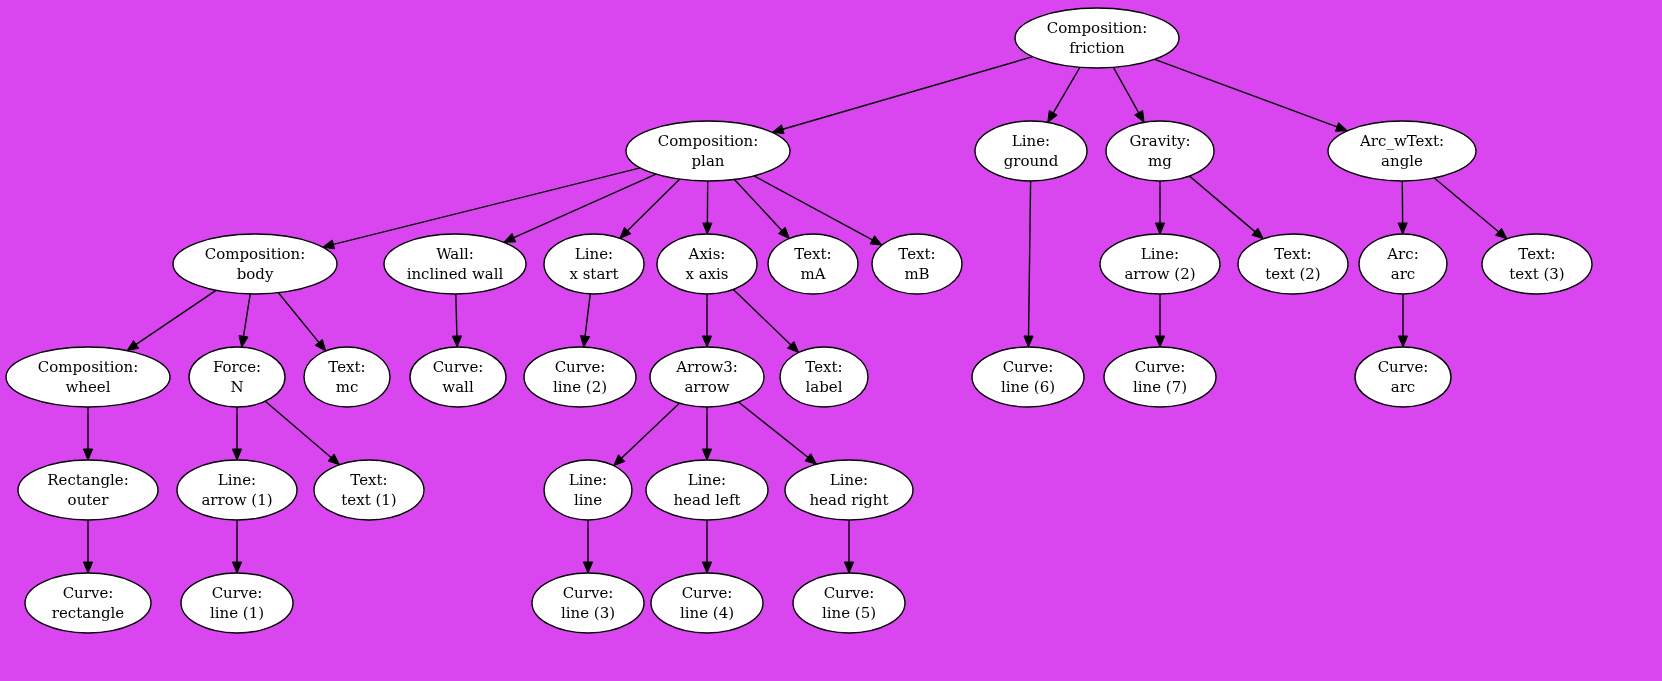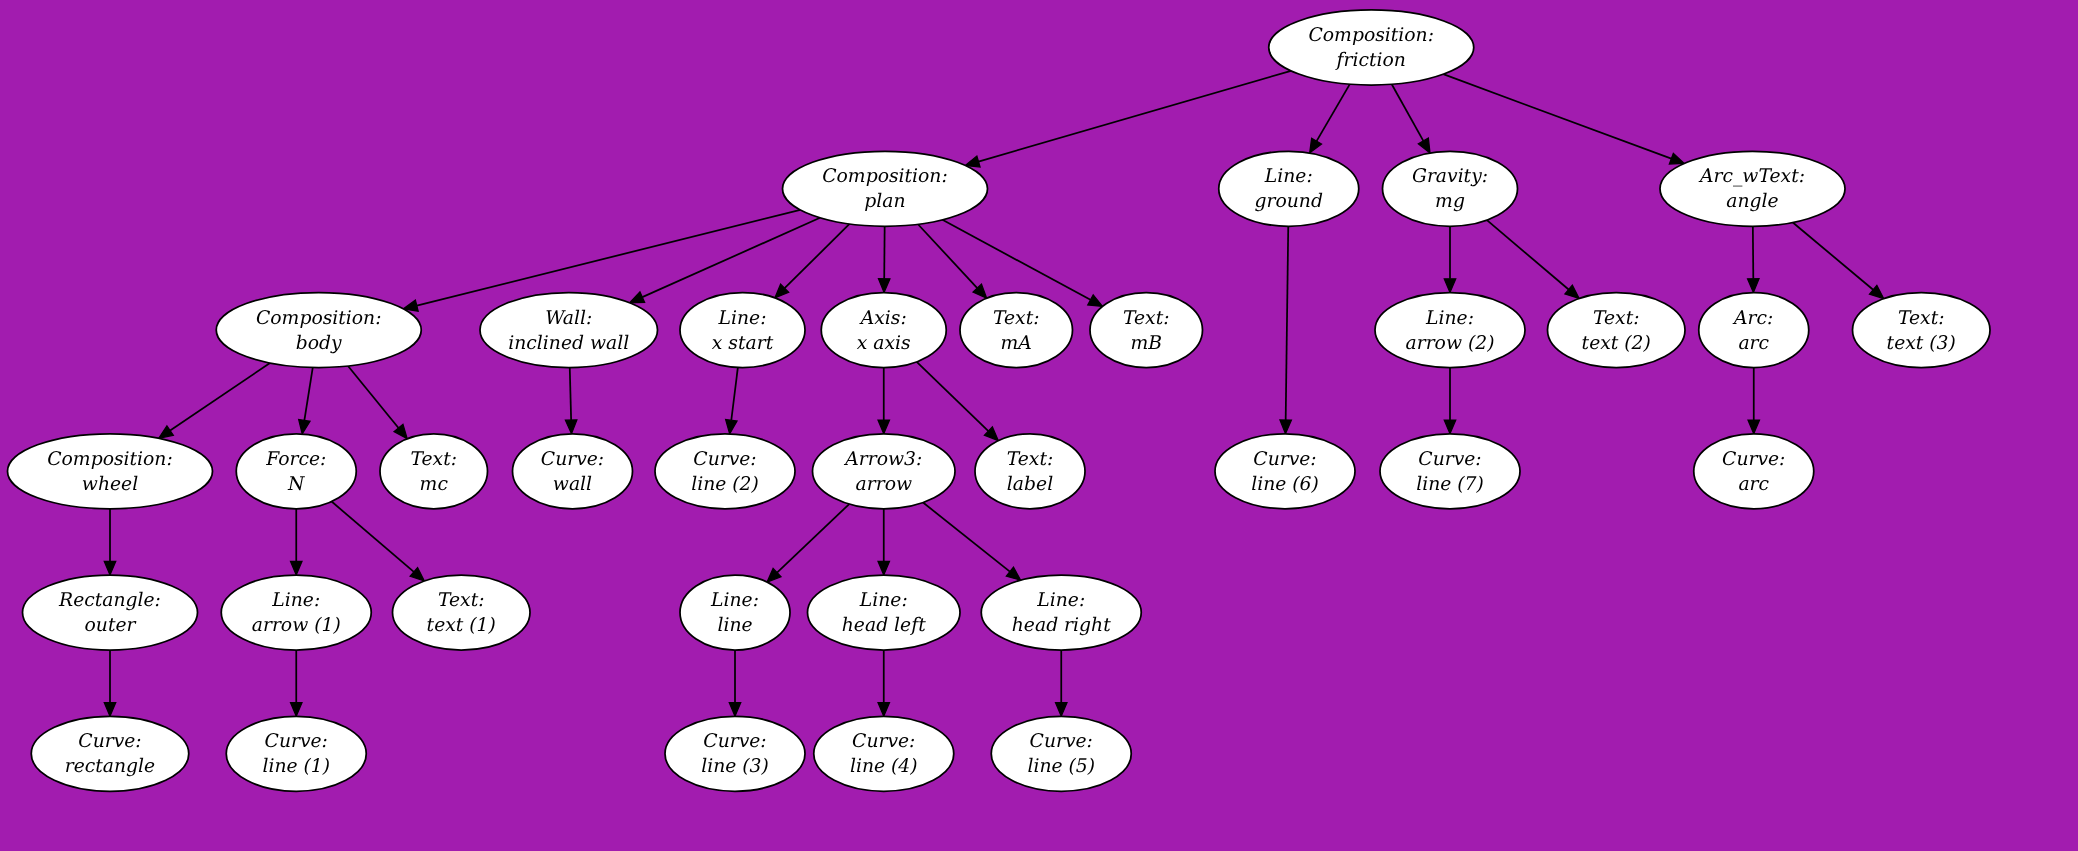--- a/index.html
+++ b/index.html
@@ -4,23 +4,22 @@
 <style>
   html, body {
     margin: 0;
     padding: 0;
     background: #ffffff;
   }
   #graph-root {
     position: relative;
     width: 1662px;
     height: 681px;
-    background: #a21caf;
+    background: #d946ef;
     overflow: hidden;
-    font-style: italic;
   }
   svg#graph-svg {
     display: block;
     width: 1662px;
     height: 681px;
   }
   .node-ellipse {
     fill: #ffffff;
     stroke: #000000;
     stroke-width: 1.4;

